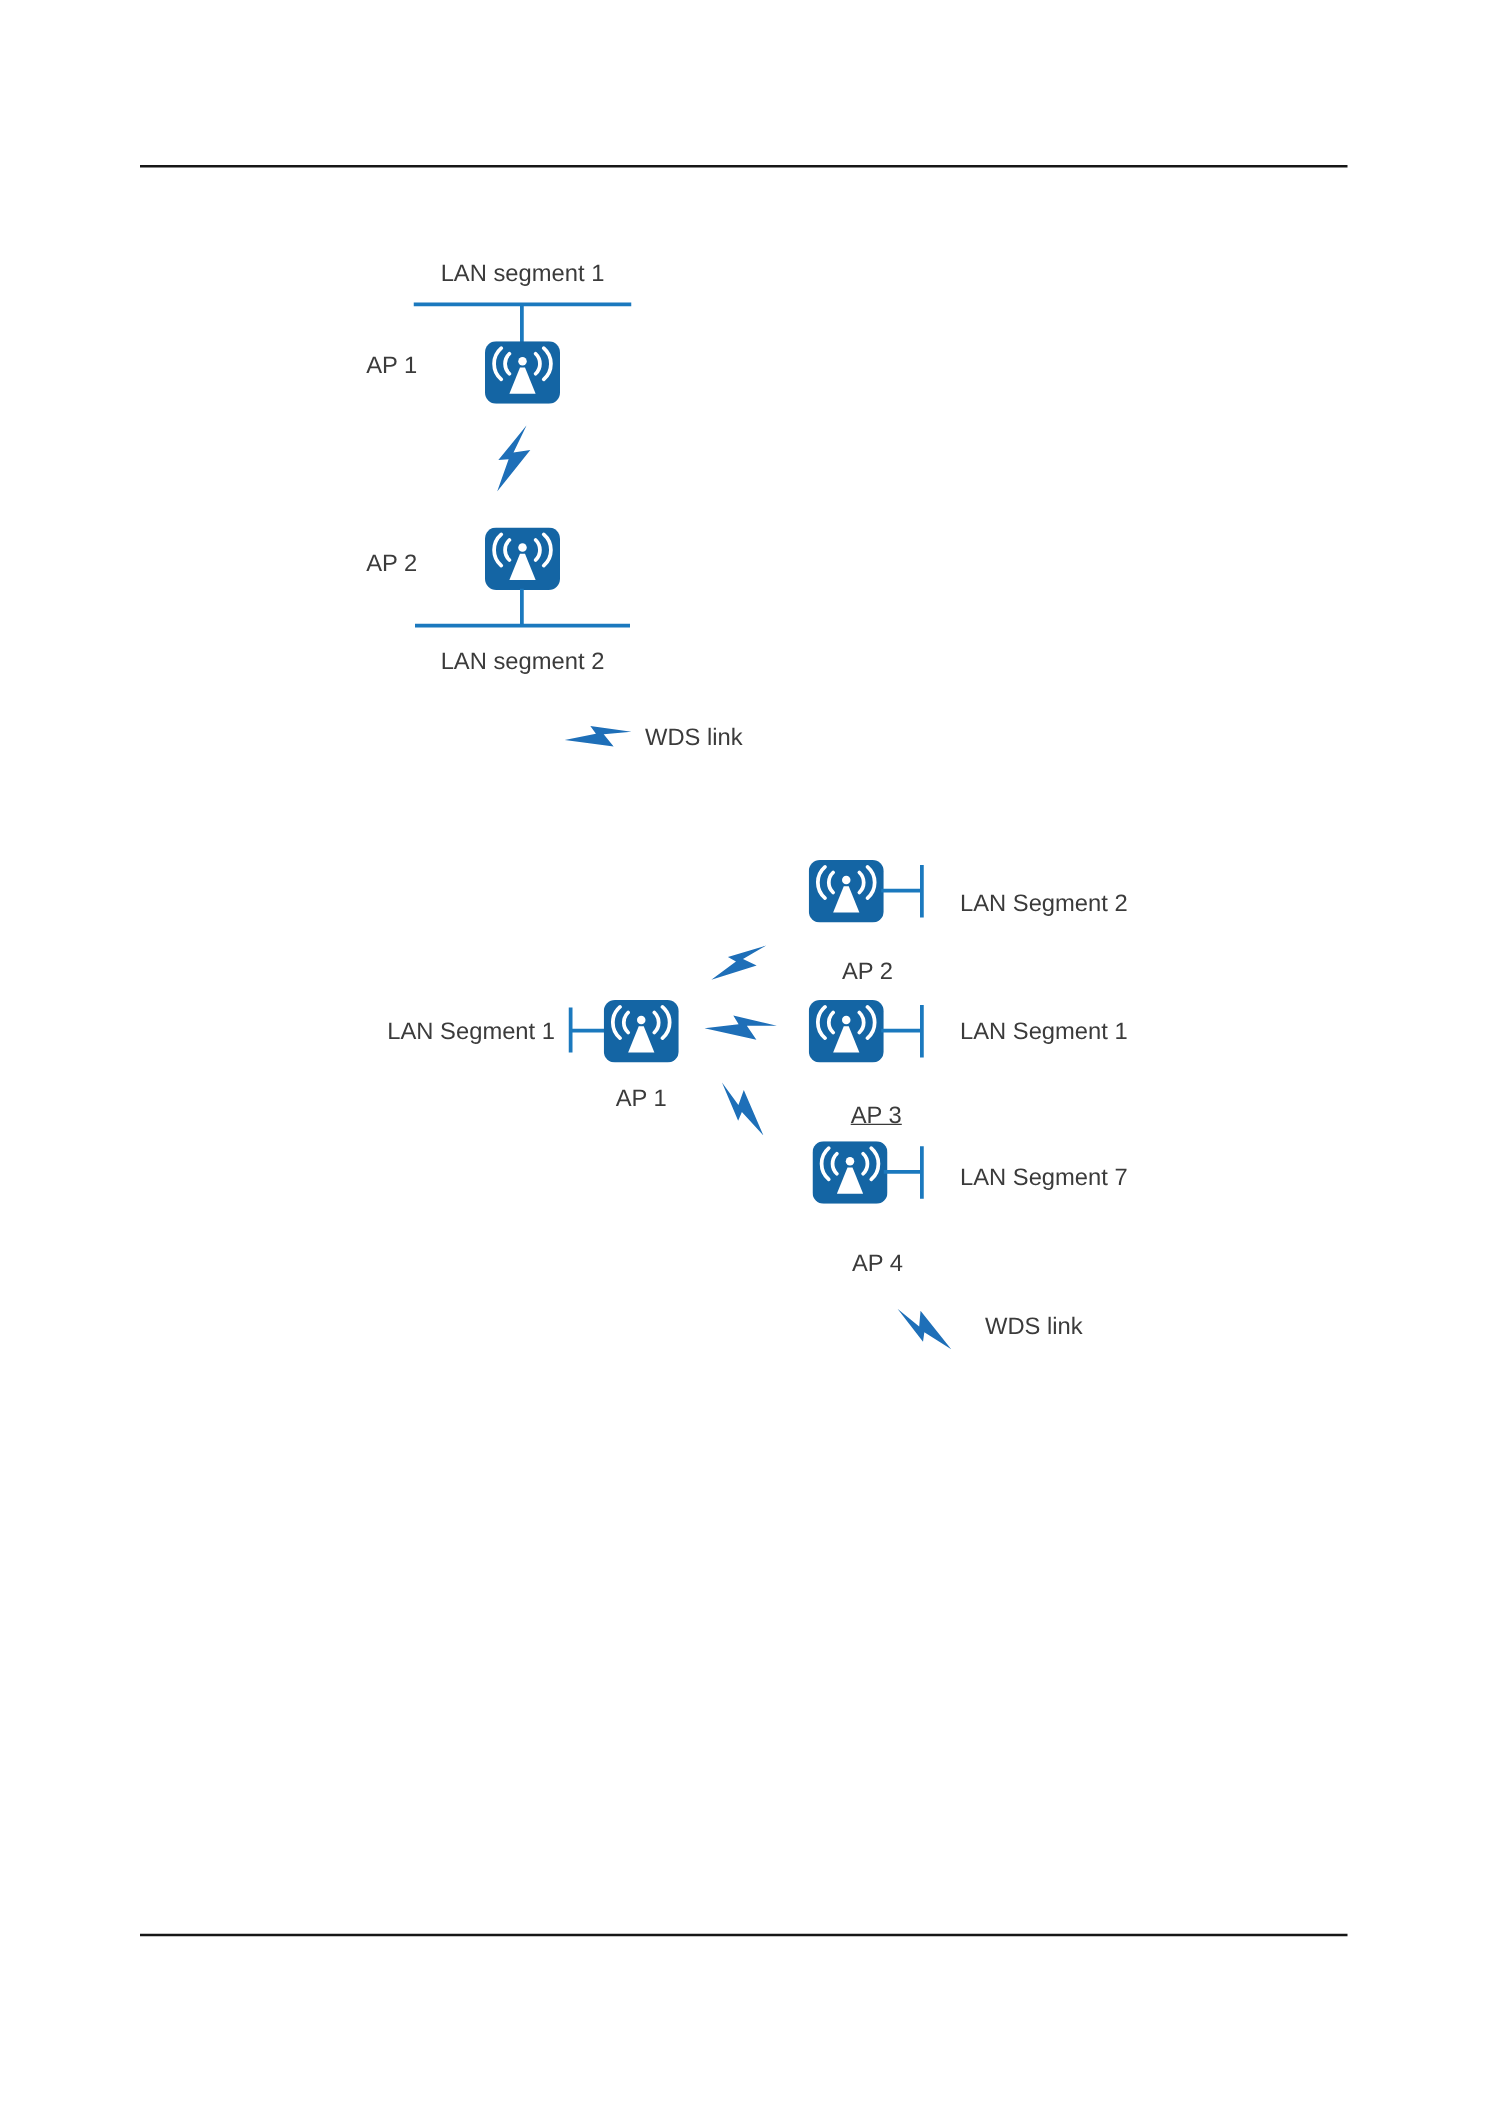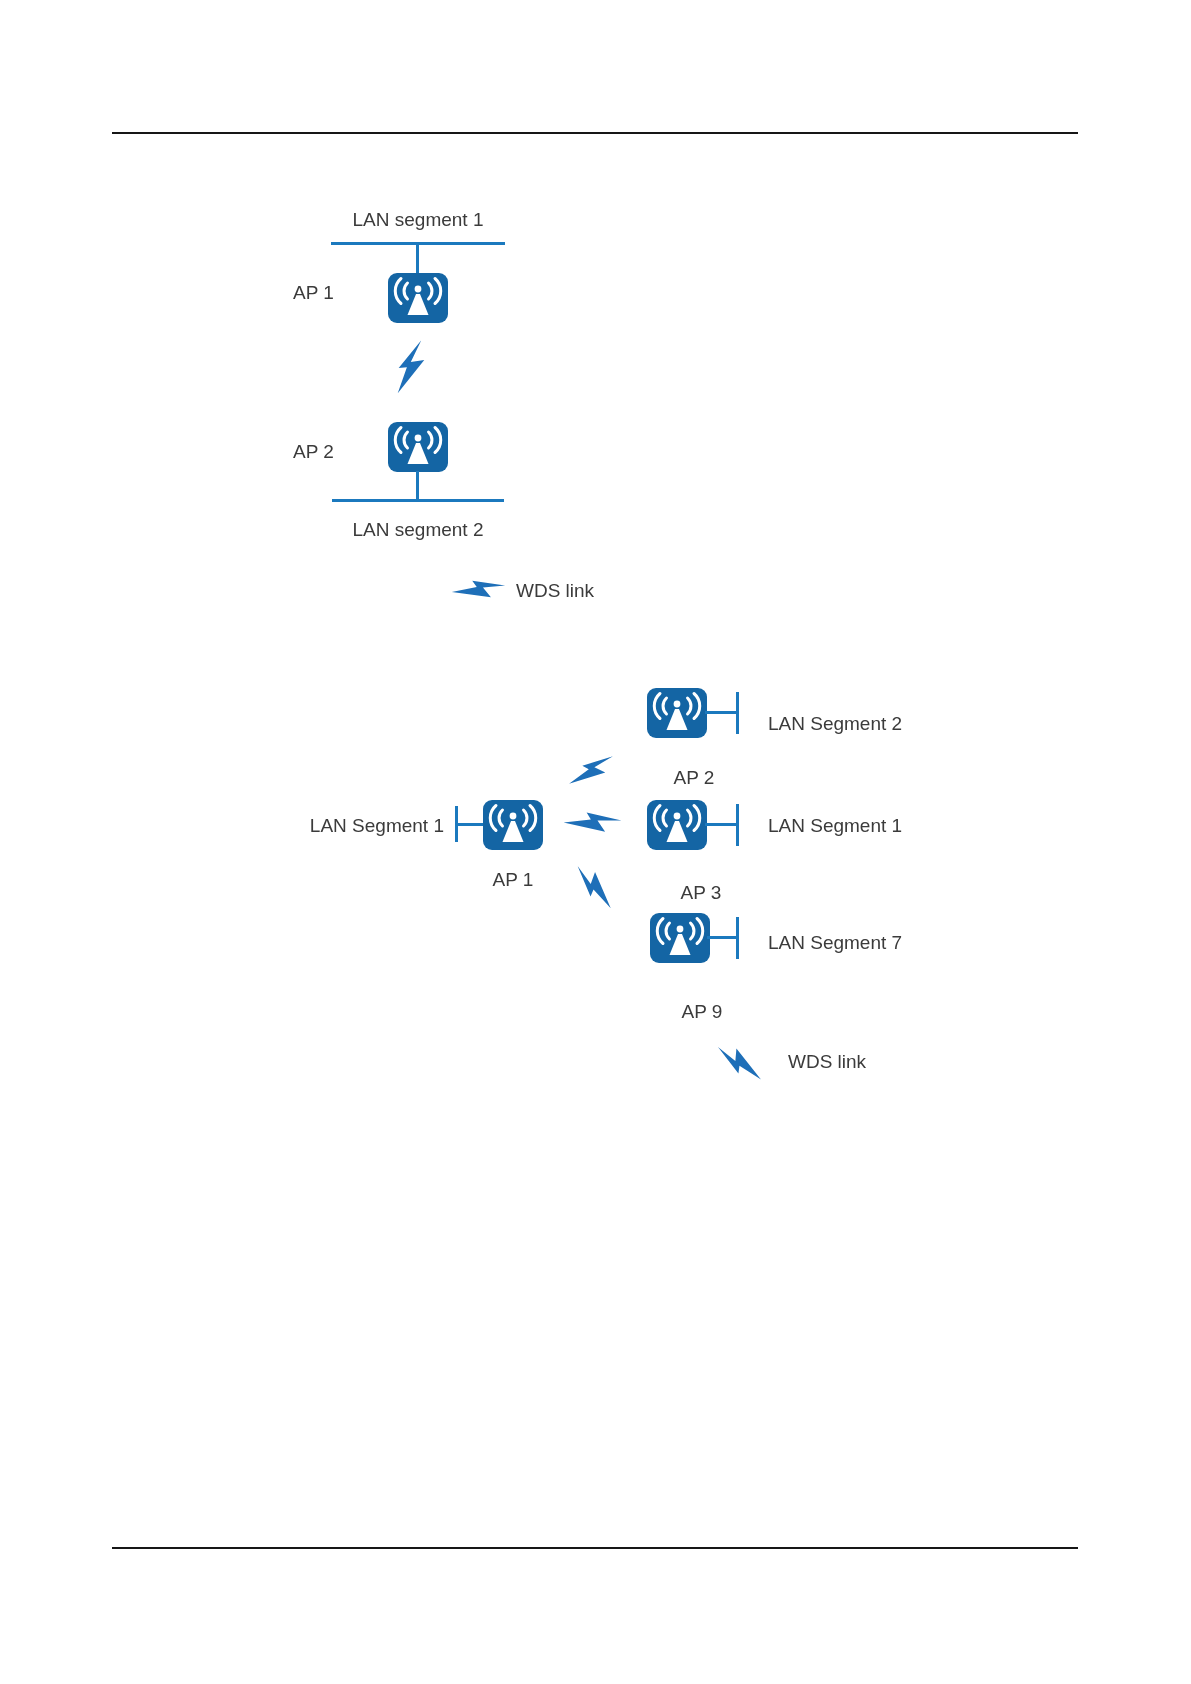--- a/index.html
+++ b/index.html
@@ -57,21 +57,21 @@
   #d2-lan1-bar   { left:455px; top:806px; width:3px;  height:36px; }
   #d2-lan1-stub  { left:456px; top:823px; width:29px; height:3px; }
   #d2-ap1        { left:483px; top:800px; }
   #d2-ap1-label  { left:483px; top:869px; width:60px; }
   #d2-bolt-mid   { left:579px; top:795px; width:28px; height:56px; transform:rotate(73deg); }
 
   #d2-ap3        { left:647px; top:800px; }
   #d2-ap3-stub   { left:705px; top:823px; width:33px; height:3px; }
   #d2-ap3-bar    { left:736px; top:804px; width:3px;  height:42px; }
   #d2-lan3-label { left:768px; top:815px; }
-  #d2-ap3-label  { left:671px; top:882px; width:60px; }
+  #d2-ap3-label  { left:671px; top:882px; width:60px;text-decoration:underline; }
   #d2-bolt-down  { left:581px; top:860px; width:28px; height:52px; transform:rotate(-53deg); }
 
   #d2-ap4        { left:650px; top:913px; }
   #d2-ap4-stub   { left:707px; top:936px; width:31px; height:3px; }
   #d2-ap4-bar    { left:736px; top:917px; width:3px;  height:42px; }
   #d2-lan4-label { left:768px; top:932px; }
   #d2-ap4-label  { left:672px; top:1001px; width:60px; }
 
   #d2-legend-bolt  { left:726px; top:1036px; width:28px; height:52px; transform:rotate(-68deg); }
   #d2-legend-label { left:788px; top:1051px; }
@@ -175,21 +175,21 @@
           <use href="#sym-bolt"></use>
         </svg>
       </div>
 
     <svg class="ap" id="d2-ap4">
         <use href="#sym-ap"></use>
       </svg>
     <div class="blue-line" id="d2-ap4-stub"></div>
     <div class="blue-line" id="d2-ap4-bar"></div>
     <div class="lbl" id="d2-lan4-label">LAN Segment 7</div>
-    <div class="lbl center" id="d2-ap4-label">AP 9</div>
+    <div class="lbl center" id="d2-ap4-label">AP 4</div>
 
     <div>
       <div class="bolt" id="d2-legend-bolt">
           <svg viewBox="0 0 28 56">
             <use href="#sym-bolt"></use>
           </svg>
         </div>
       <div class="lbl" id="d2-legend-label">WDS link</div>
     </div>
   </div>

